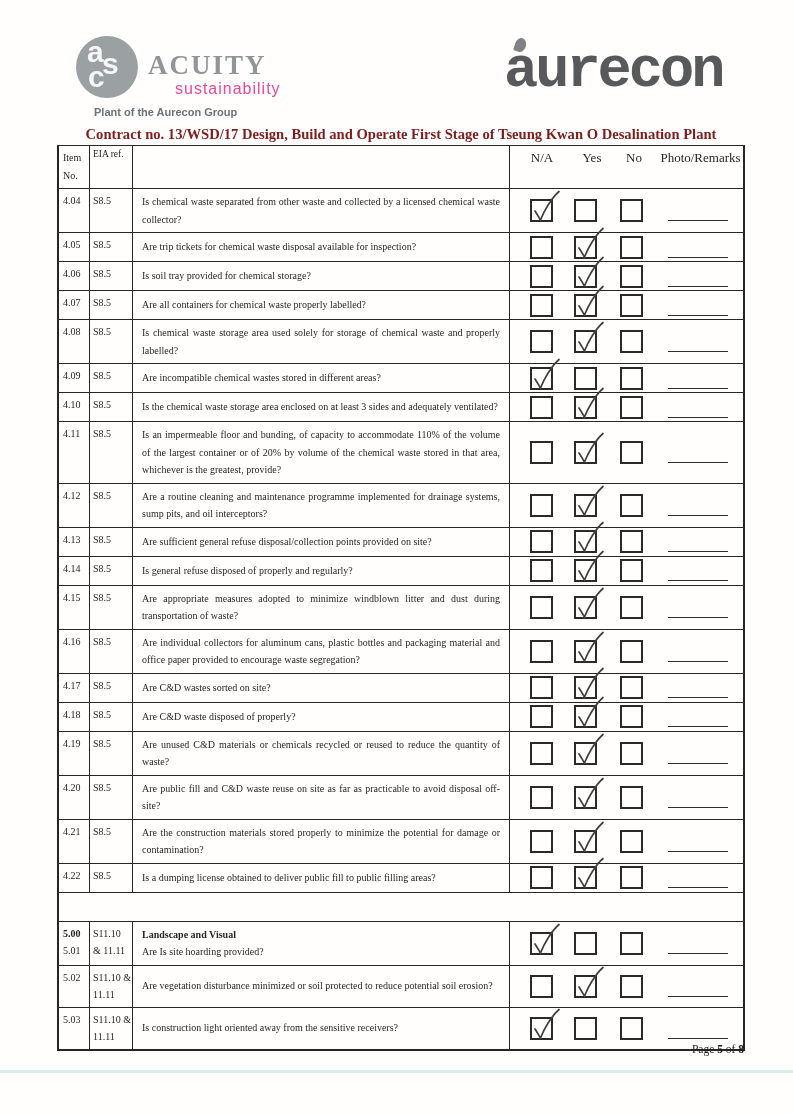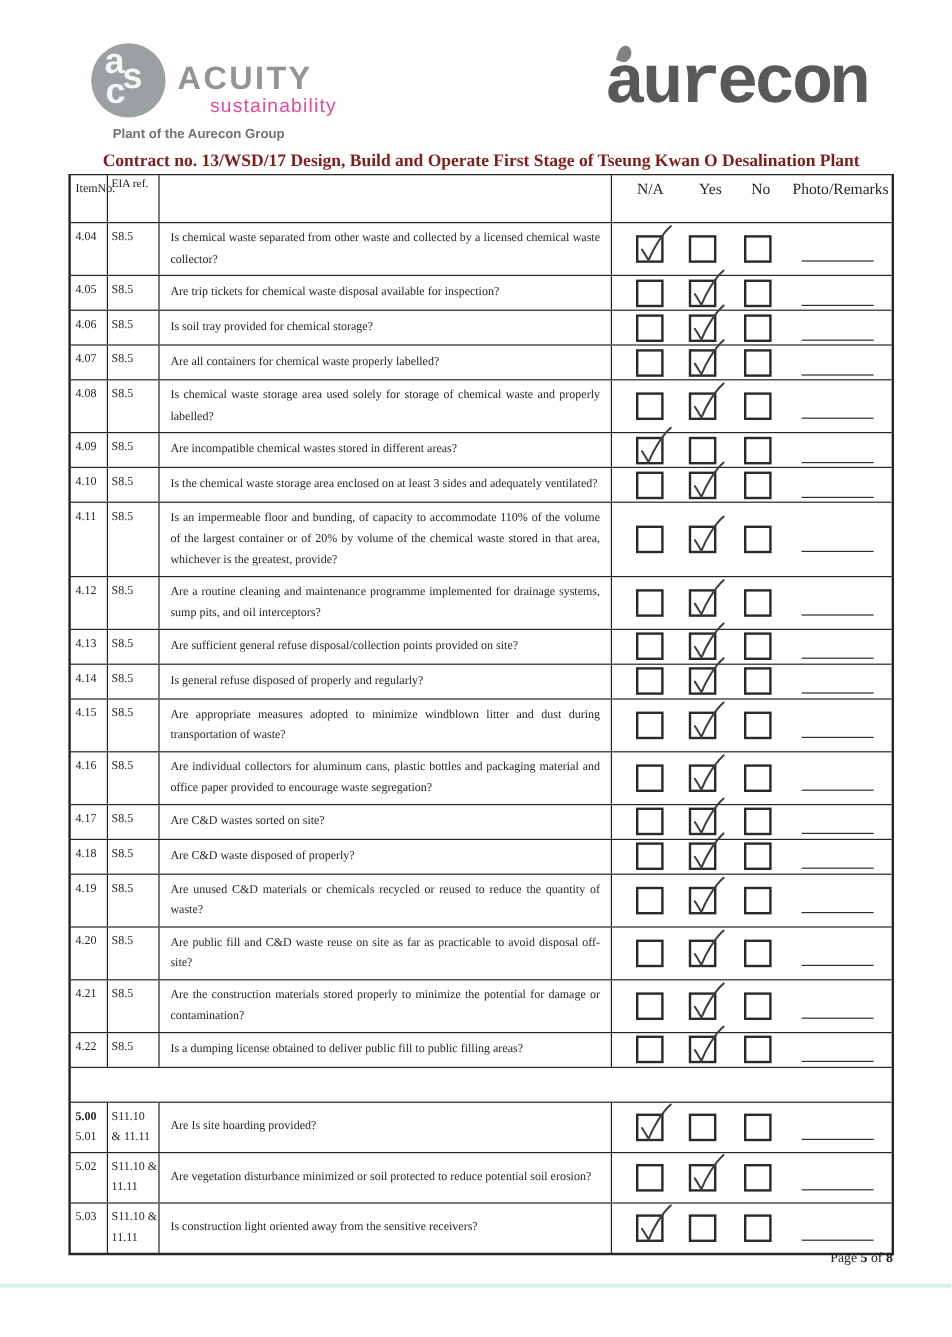--- a/index.html
+++ b/index.html
@@ -16,21 +16,21 @@
     position:absolute; left:76px; top:36px; width:62px; height:62px;
     border-radius:50%; background:#9ba0a3;
     font-family:"Liberation Sans", sans-serif; font-weight:bold; color:#fbfbfb;
   }
   .acuity-circle span { position:absolute; font-size:30px; line-height:1; opacity:.95; }
   .m-a { left:11px; top:1px; }
   .m-s { left:26px; top:13px; }
   .m-c { left:12px; top:26px; }
   .acuity-name {
     position:absolute; left:148px; top:50px;
-    font-family:Liberation Sans, sans-serif; font-weight:bold;
+    font-family:Liberation Serif, serif; font-weight:bold;
     font-size:27px; letter-spacing:2px; color:#919597;text-align:center;
   }
   .acuity-sub {
     position:absolute; left:175px; top:80px;
     font-family:"Liberation Sans", sans-serif;
     font-size:16px; letter-spacing:1px; color:#ec4899;
   }
   .acuity-member {
     position:absolute; left:94px; top:106px;
     font-family:"Liberation Sans", sans-serif; font-weight:bold;
@@ -71,21 +71,21 @@
   .c-item div, .c-eia div { line-height:1.75; }
   .c-item .bold { font-weight:bold; }
   .c-q {
     padding:4px 9px; display:flex; flex-direction:column; justify-content:center;
     min-height:28px;
   }
   .question { line-height:1.75; text-align:justify; }
   .section  { line-height:1.75; font-weight:bold; }
 
   .hdr { min-height:40px; }
-  .hdr .c-item { display:flex; flex-direction:row; justify-content:space-between; padding-bottom:4px;text-align:right; }
+  .hdr .c-item { display:flex; flex-direction:column; justify-content:space-between; padding-bottom:4px; }
   .hdr-eia { font-size:9.5px; }
   .hdr-checks { display:flex; align-items:flex-start; padding-top:4px; font-size:13px; }
   .hl { display:inline-block; text-align:center; }
   .hl-na  { width:64px; }
   .hl-yes { width:36px; }
   .hl-no  { width:44px; margin-left:2px; }
   .hl-rem { flex:1; }
 
   .c-checks { display:flex; align-items:center; padding-left:20px; }
   .box {
@@ -589,20 +589,21 @@
   <div class="row section-start">
     <div class="cell c-item">
             <div class="bold">5.00</div>
             <div>5.01</div>
           </div>
     <div class="cell c-eia">
             <div>S11.10</div>
             <div>&amp; 11.11</div>
           </div>
     <div class="cell c-q">
+      <div class="section">Landscape and Visual</div>
       <div class="question">Are Is site hoarding provided?</div>
     </div>
     <div class="cell c-checks">
       <span class="box box-na checked">
               <svg viewBox="0 0 31 37">
                 <path d="M5 23 C7 26, 9 29.5, 10.5 32 C14 23, 21.5 10, 29 3.5" fill="none" stroke="#3f3f3f" stroke-width="1.7" stroke-linecap="round"></path>
               </svg>
             </span>
       <span class="box box-yes"></span>
       <span class="box box-no"></span>

